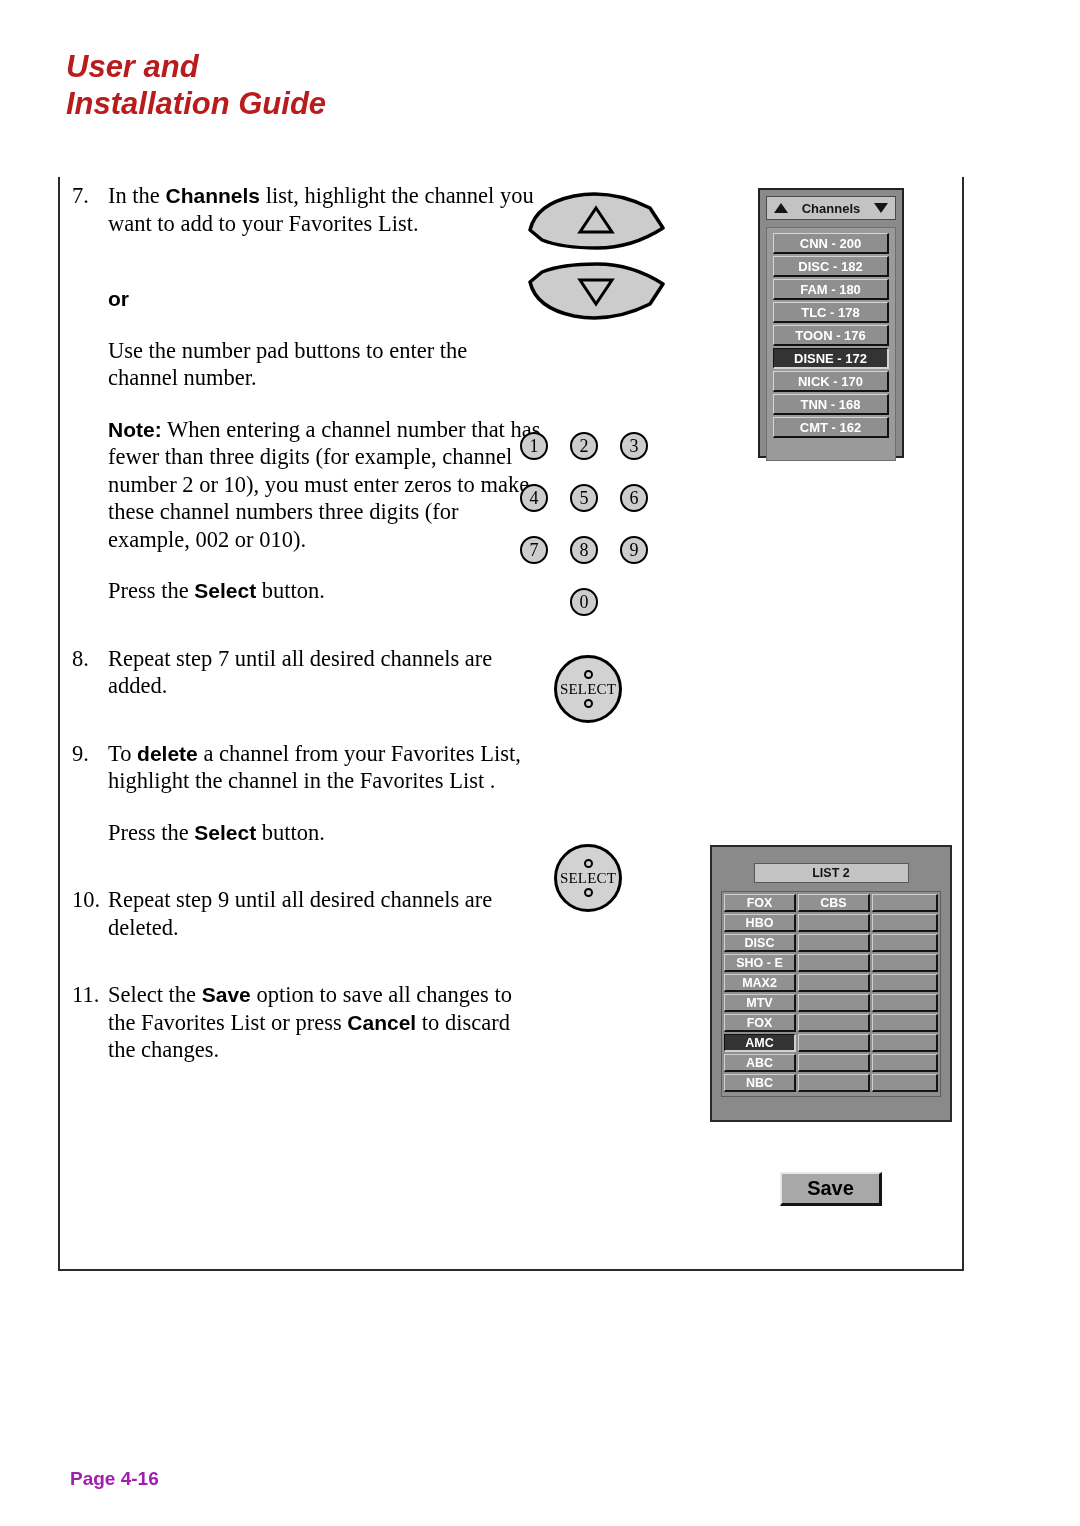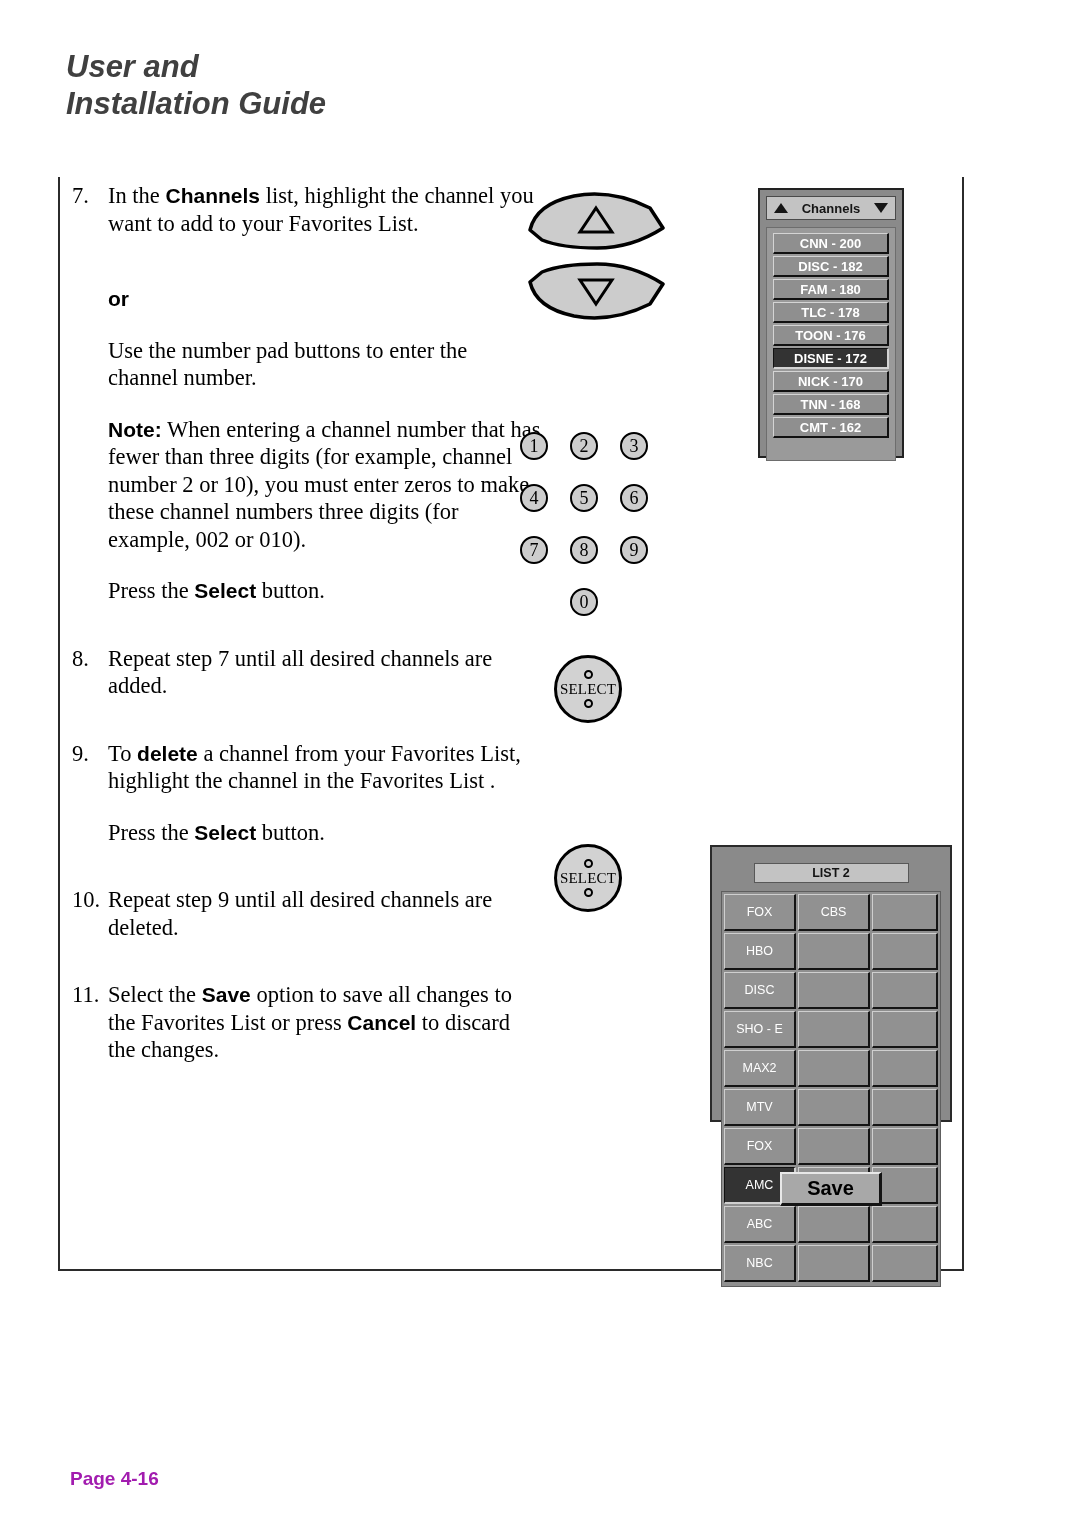--- a/index.html
+++ b/index.html
@@ -18,21 +18,21 @@
   
   .doc-title {
     position: absolute;
     left: 66px; top: 48px;
     font-family: "Liberation Sans", sans-serif;
     font-weight: bold;
     font-style: italic;
     font-size: 31px;
     line-height: 37px;
     letter-spacing: 0px;
-    color: #404040;
+    color: #b91c1c;
   }
   .doc-title .line2 { padding-left: 0px; }
 
   
   .content-frame {
     position: absolute;
     left: 58px; top: 177px;
     width: 906px; height: 1094px;
     border-left: 2px solid #2b2b2b;
     border-right: 2px solid #2b2b2b;
@@ -196,28 +196,28 @@
     align-items: center;
     justify-content: center;
   }
   .list-grid {
     border: 1px solid #5e5e5e;
     background: #8f8f8f;
     padding: 2px;
   }
   .list-row { display: flex; gap: 2px; margin-bottom: 2px; }
   .list-cell {
-    height: 37px;
+    height: 18px;
     background: #919191;
     border-top: 1.5px solid #cfcfcf;
     border-left: 1.5px solid #cfcfcf;
     border-right: 2px solid #141414;
     border-bottom: 2px solid #141414;
     font-family: "Liberation Sans", sans-serif;
-    font-weight: normal;
+    font-weight: bold;
     font-size: 12.5px;
     color: #ffffff;
     display: flex;
     align-items: center;
     justify-content: center;
   }
   .list-cell.c0 { width: 72px; flex: 0 0 72px; }
   .list-cell.c1 { width: 72px; flex: 0 0 72px; }
   .list-cell.c2 { flex: 1 1 auto; }
   .list-cell.sel {

